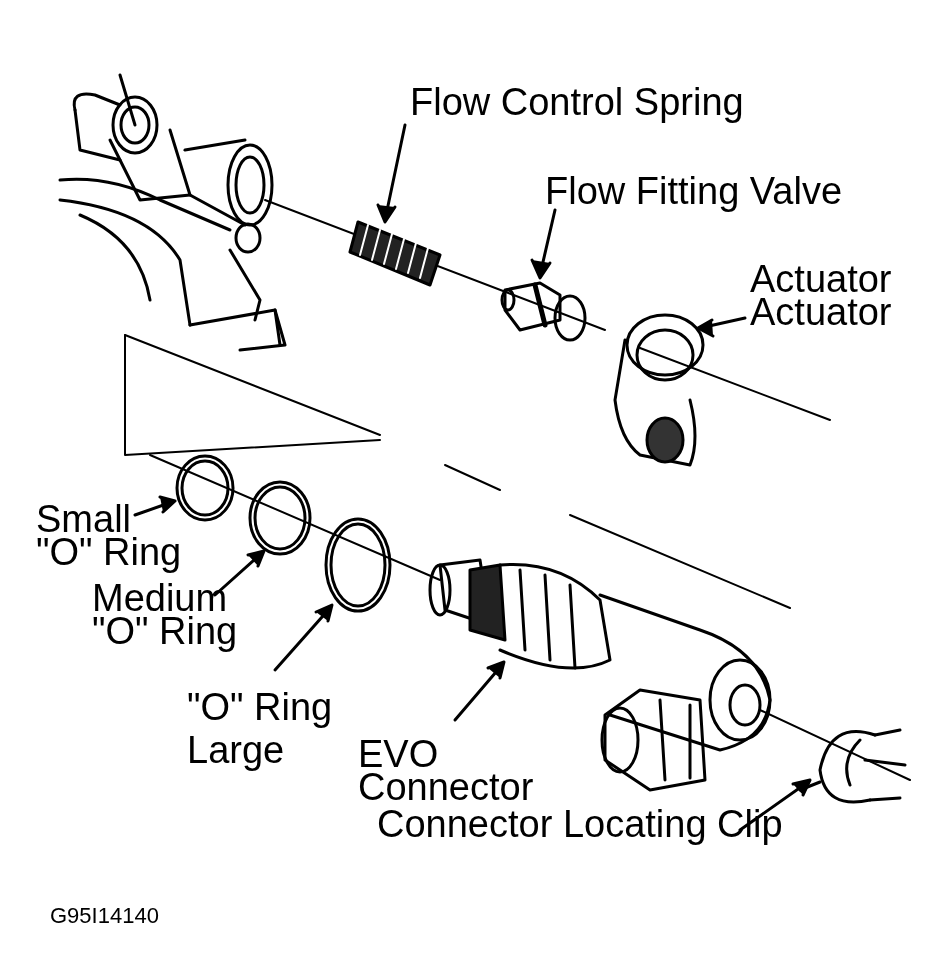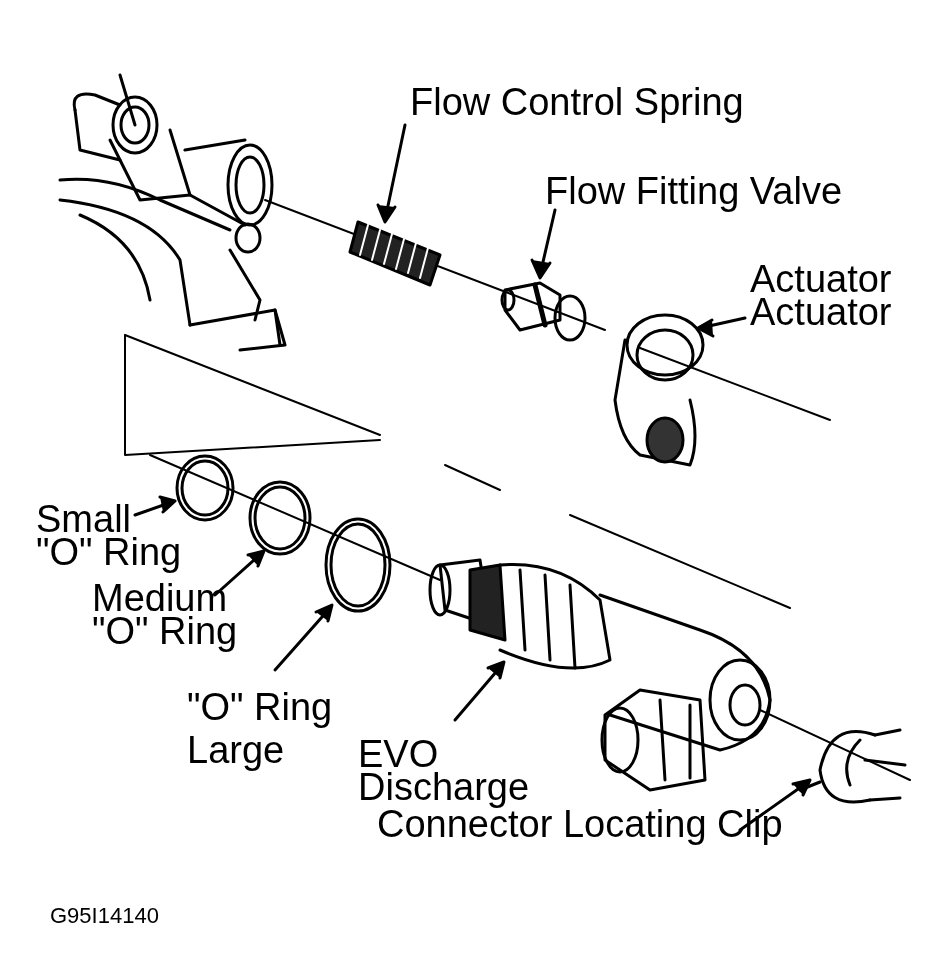--- a/index.html
+++ b/index.html
@@ -120,15 +120,15 @@
 <div class="lbl" style="left:545px;top:175px;">Flow Fitting Valve</div>
 <div class="lbl" style="left:750px;top:263px;">Actuator</div>
 <div class="lbl" style="left:750px;top:296px;">Actuator</div>
 <div class="lbl" style="left:36px;top:503px;">Small</div>
 <div class="lbl" style="left:36px;top:536px;">"O" Ring</div>
 <div class="lbl" style="left:92px;top:582px;text-align:center;">Medium</div>
 <div class="lbl" style="left:92px;top:615px;">"O" Ring</div>
 <div class="lbl" style="left:187px;top:694px;margin-top:40px;">Large</div>
 <div class="lbl" style="left:187px;top:691px;">"O" Ring</div>
 <div class="lbl" style="left:358px;top:738px;">EVO</div>
-<div class="lbl" style="left:358px;top:771px;">Discharge</div>
+<div class="lbl" style="left:358px;top:771px;">Connector</div>
 <div class="lbl" style="left:377px;top:808px;">Connector Locating Clip</div>
 <div class="code" style="left:50px;top:877px;">G95I14140</div>
 
 </body></html>

